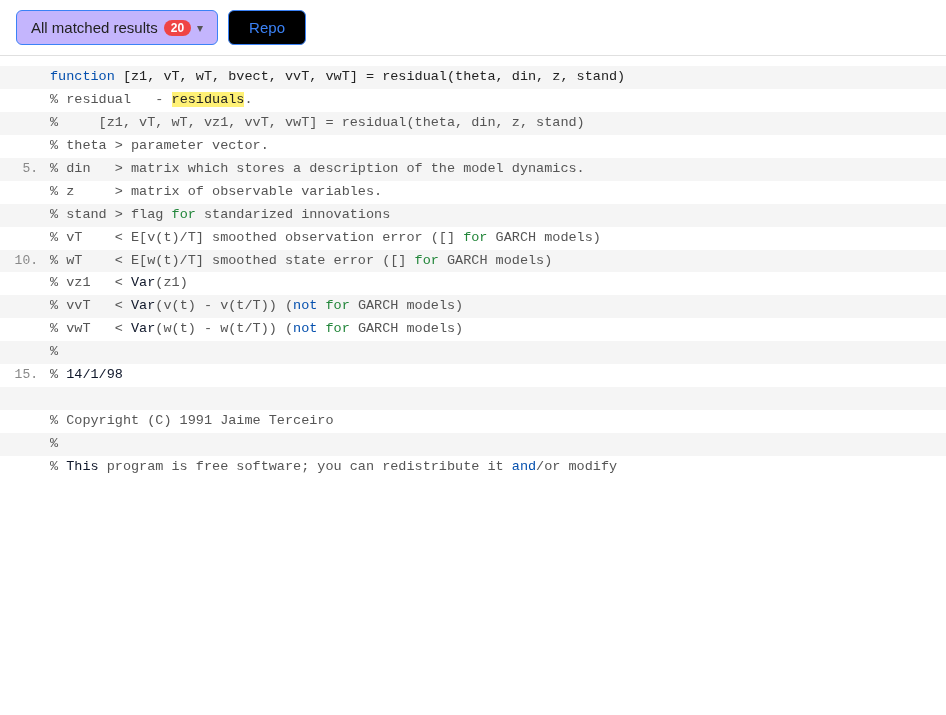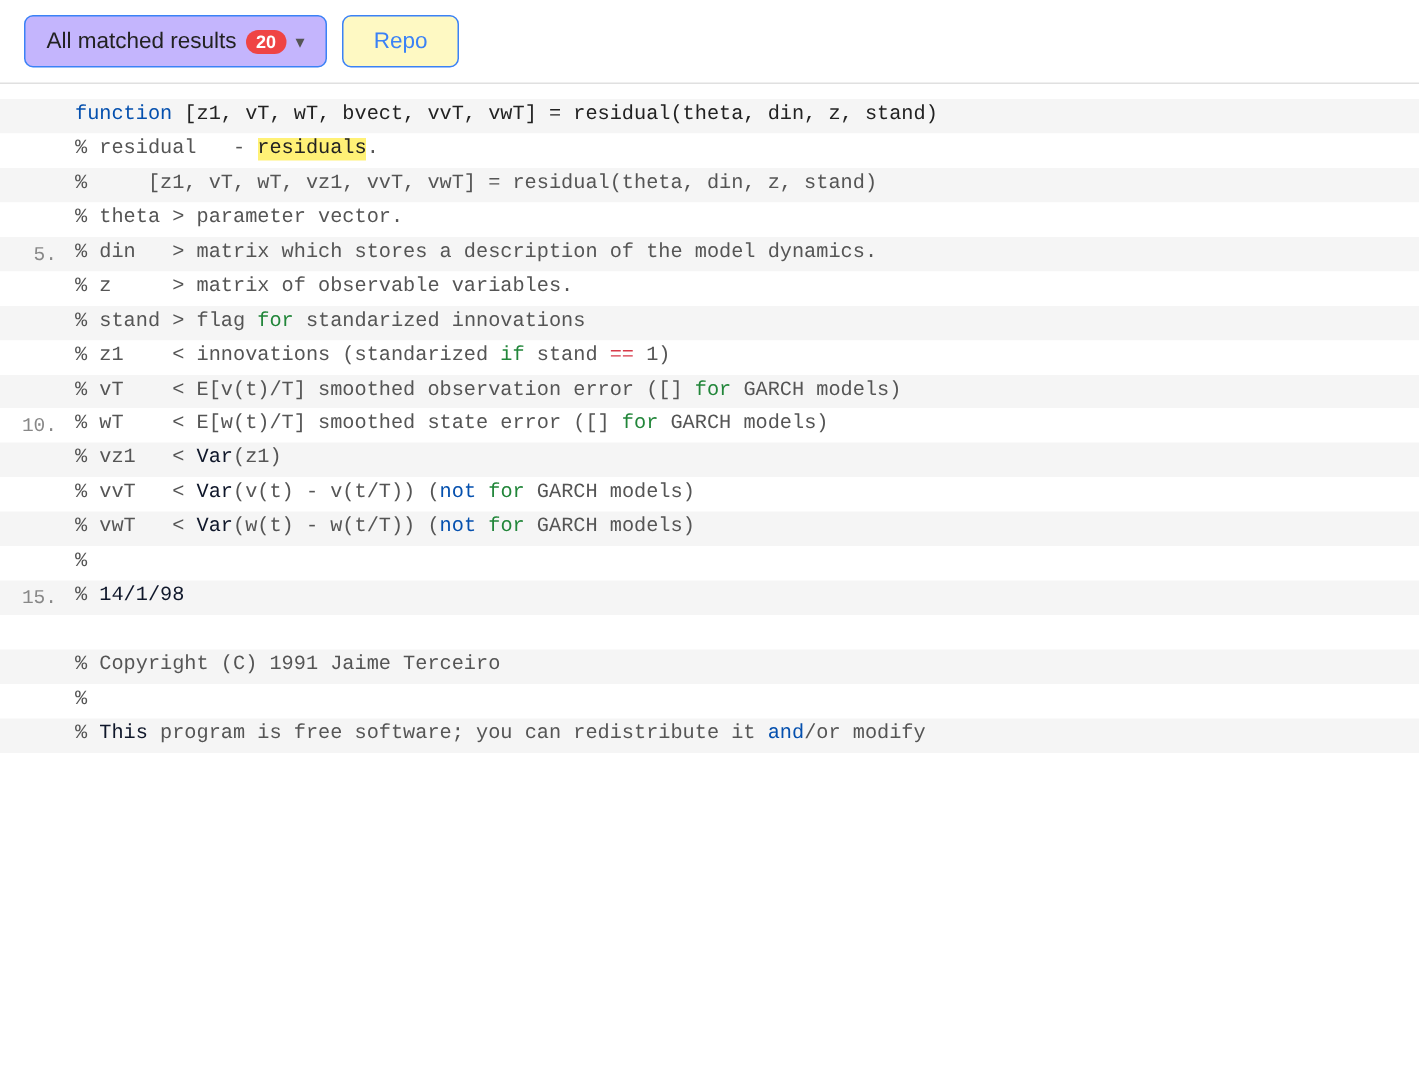--- a/index.html
+++ b/index.html
@@ -47,38 +47,38 @@
 
     .chevron-icon {
       color: #555;
       font-size: 12px;
     }
 
     .repo-btn {
       border: 1.5px solid #3b82f6;
       border-radius: 6px;
       padding: 8px 20px;
-      background: #fef9c3;
+      background: #000000;
       color: #3b82f6;
       font-size: 15px;
       cursor: pointer;
       font-weight: 500;
     }
 
     
     .code-area {
       font-family: "Courier New", Courier, monospace;
       font-size: 13.5px;
       line-height: 1.7;
       padding: 10px 0;
     }
 
     .code-line {
       display: flex;
-      align-items: flex-end;
+      align-items: flex-start;
     }
 
     .code-line:nth-child(odd) {
       background: #f5f5f5;
     }
     .code-line:nth-child(even) {
       background: #ffffff;
     }
 
     .line-number {
@@ -151,24 +151,20 @@
   <div class="code-line">
     <span class="line-number"></span>
     <span class="line-content"><span class="comment">% z     &gt; matrix of observable variables.</span></span>
   </div>
 
   <div class="code-line">
     <span class="line-number"></span>
     <span class="line-content"><span class="comment">% stand &gt; flag <span class="kw-green">for</span> standarized innovations</span></span>
   </div>
 
-  <div class="code-line">
-    <span class="line-number"></span>
-    <span class="line-content"><span class="comment">% z1    &lt; innovations (standarized <span class="kw-green">if</span> stand <span class="color-red">==</span> 1)</span></span>
-  </div>
 
   <div class="code-line">
     <span class="line-number"></span>
     <span class="line-content"><span class="comment">% vT    &lt; E[v(t)/T] smoothed observation error ([] <span class="kw-green">for</span> GARCH models)</span></span>
   </div>
 
   <div class="code-line">
     <span class="line-number">10.</span>
     <span class="line-content"><span class="comment">% wT    &lt; E[w(t)/T] smoothed state error ([] <span class="kw-green">for</span> GARCH models)</span></span>
   </div>

